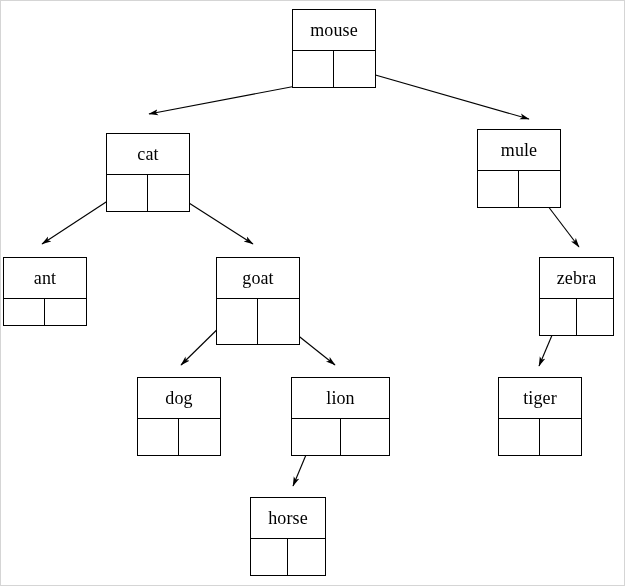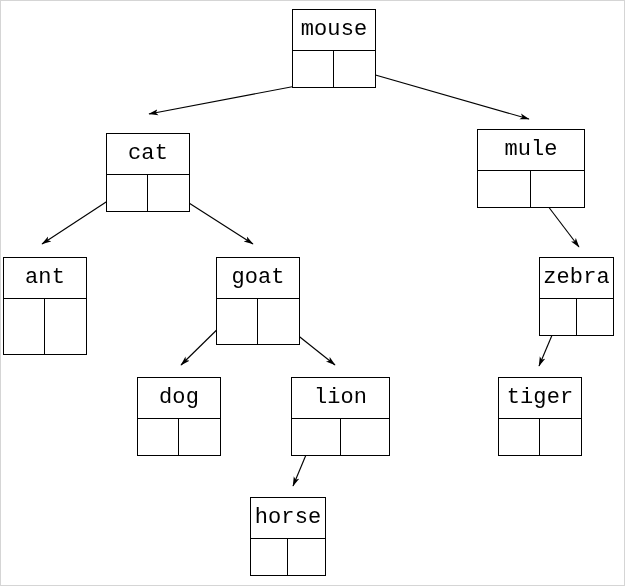--- a/index.html
+++ b/index.html
@@ -38,26 +38,25 @@
     flex-direction: column;
   }
   .tnode .label-cell {
     flex: 0 0 41px;
     height: 41px;
     box-sizing: border-box;
     border-bottom: 1.6px solid #000000;
     display: flex;
     align-items: center;
     justify-content: center;
-    font-size: 22px;
+    font-size: 18px;
     line-height: 1;
     color: #000000;
     letter-spacing: 0.1px;
     user-select: none;
-    font-family: Liberation Mono, monospace;
   }
   .tnode .ptr-row {
     flex: 1 1 auto;
     display: flex;
   }
   .tnode .ptr {
     flex: 1 1 50%;
     box-sizing: border-box;
     background: transparent;
   }
@@ -97,28 +96,28 @@
           <div class="ptr right-ptr"></div>
         </div>
       </div>
       <div class="tnode" style="left: 105px; top: 132px; width: 84px; height: 79px;">
         <div class="label-cell" style="flex-basis: 41px; height: 41px;">cat</div>
         <div class="ptr-row">
           <div class="ptr left-ptr"></div>
           <div class="ptr right-ptr"></div>
         </div>
       </div>
-      <div class="tnode" style="left: 476px; top: 128px; width: 108px; height: 79px;">
+      <div class="tnode" style="left: 476px; top: 128px; width: 84px; height: 79px;">
         <div class="label-cell" style="flex-basis: 41px; height: 41px;">mule</div>
         <div class="ptr-row">
           <div class="ptr left-ptr"></div>
           <div class="ptr right-ptr"></div>
         </div>
       </div>
-      <div class="tnode" style="left: 2px; top: 256px; width: 84px; height: 98px;">
+      <div class="tnode" style="left: 2px; top: 256px; width: 84px; height: 69px;">
         <div class="label-cell" style="flex-basis: 41px; height: 41px;">ant</div>
         <div class="ptr-row">
           <div class="ptr left-ptr"></div>
           <div class="ptr right-ptr"></div>
         </div>
       </div>
       <div class="tnode" style="left: 215px; top: 256px; width: 84px; height: 88px;">
         <div class="label-cell" style="flex-basis: 41px; height: 41px;">goat</div>
         <div class="ptr-row">
           <div class="ptr left-ptr"></div>

